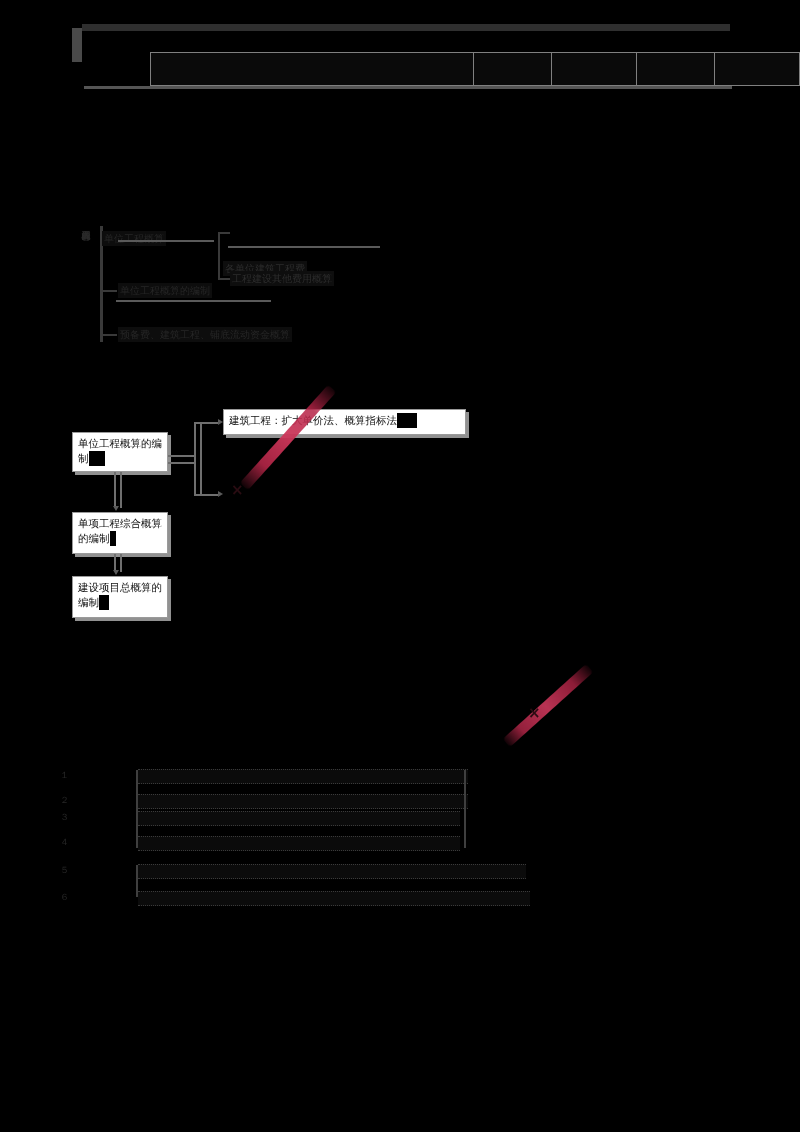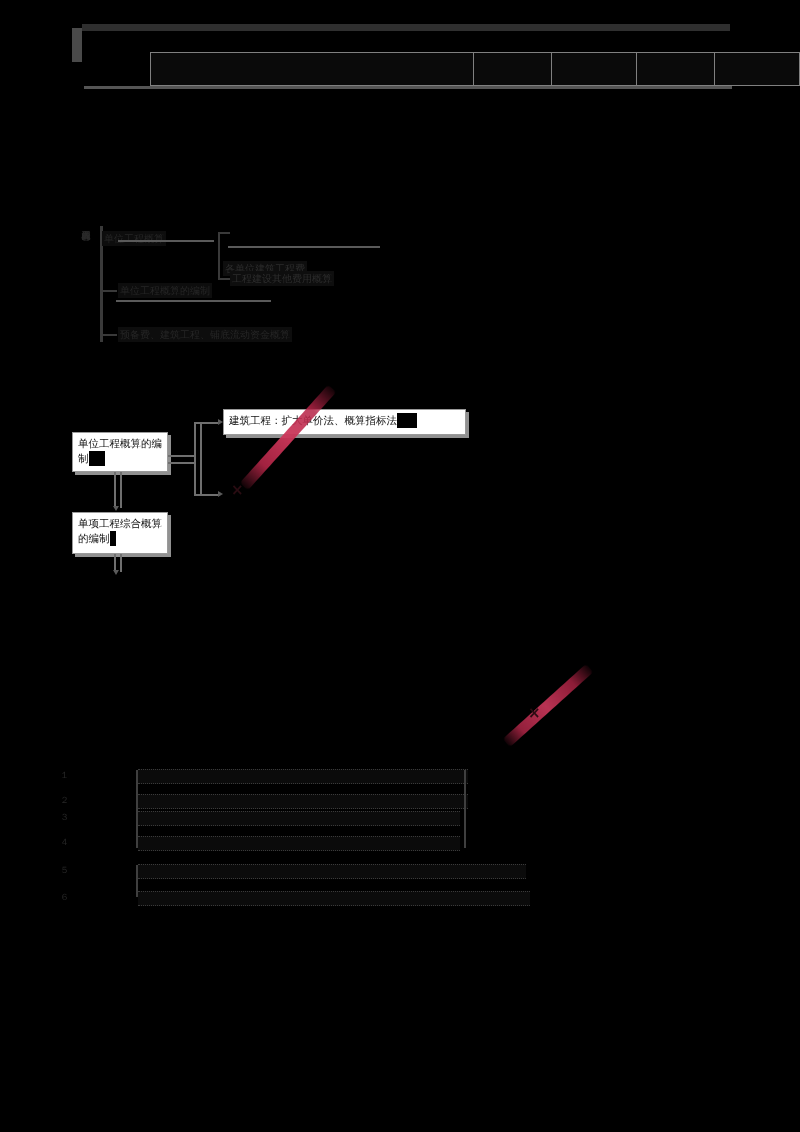--- a/index.html
+++ b/index.html
@@ -250,20 +250,23 @@
   <div id="flow">
 
     <div class="fbox" style="left:72px; top:432px; width:96px; height:40px;">
       <span>单位工程概算的编制</span><span class="blk">&nbsp;&nbsp;&nbsp;&nbsp;&nbsp;</span>
     </div>
 
     <div class="fbox" style="left:72px; top:512px; width:96px; height:42px;">
       <span>单项工程综合概算的编制</span><span class="blk">&nbsp;&nbsp;</span>
     </div>
 
+    <div class="fbox" style="left:72px; top:576px; width:96px; height:42px;">
+      <span>建设项目总概算的编制</span><span class="blk">&nbsp;&nbsp;&nbsp;</span>
+    </div>
 
     <div class="fbox" style="left:223px; top:409px; width:243px; height:26px;">
       <span>建筑工程：扩大单价法、概算指标法</span><span class="blk">&nbsp;&nbsp;&nbsp;&nbsp;&nbsp;&nbsp;</span>
     </div>
 
 
     <div class="conn h" style="left:168px; top:455px; width:26px;"></div>
     <div class="conn h" style="left:168px; top:462px; width:26px;"></div>
     <div class="conn v" style="left:194px; top:423px; height:72px;"></div>
     <div class="conn v" style="left:200px; top:423px; height:72px;"></div>

